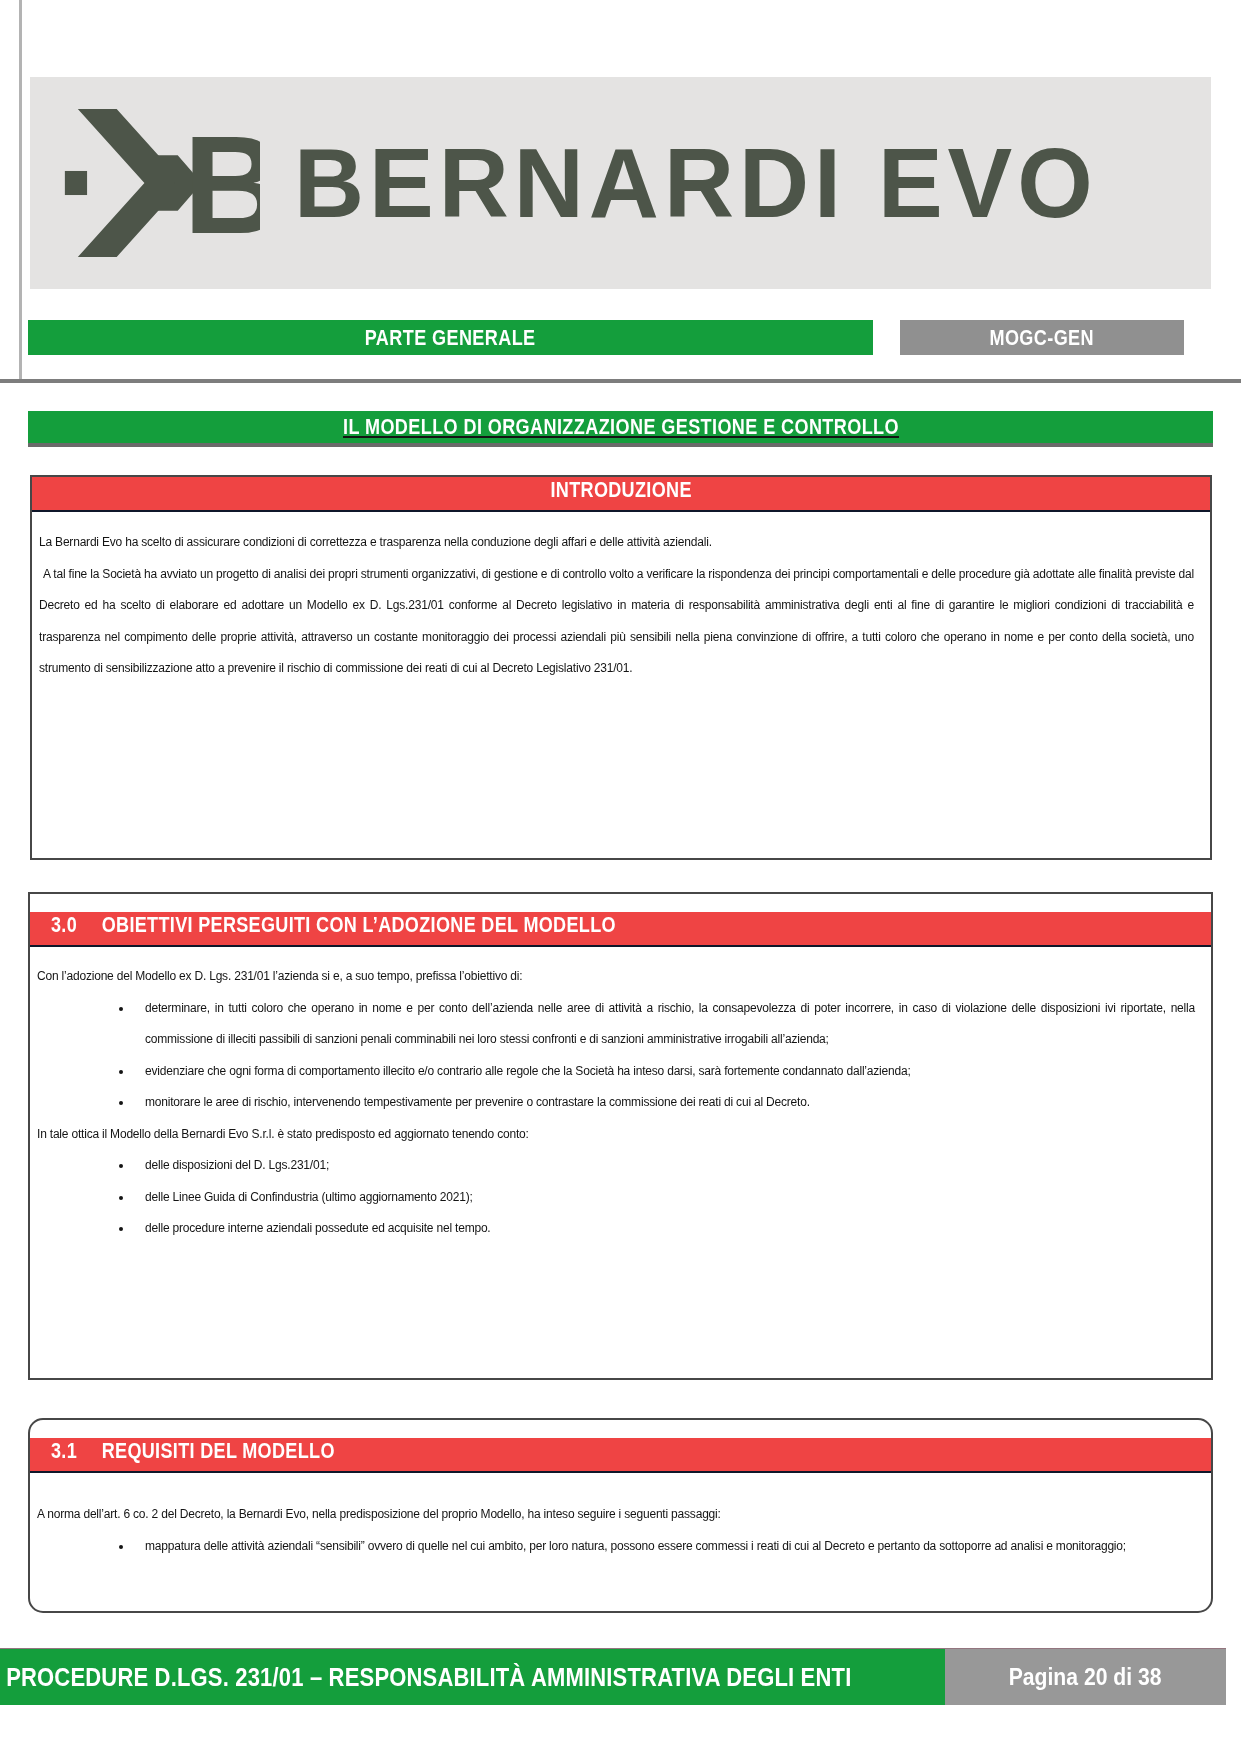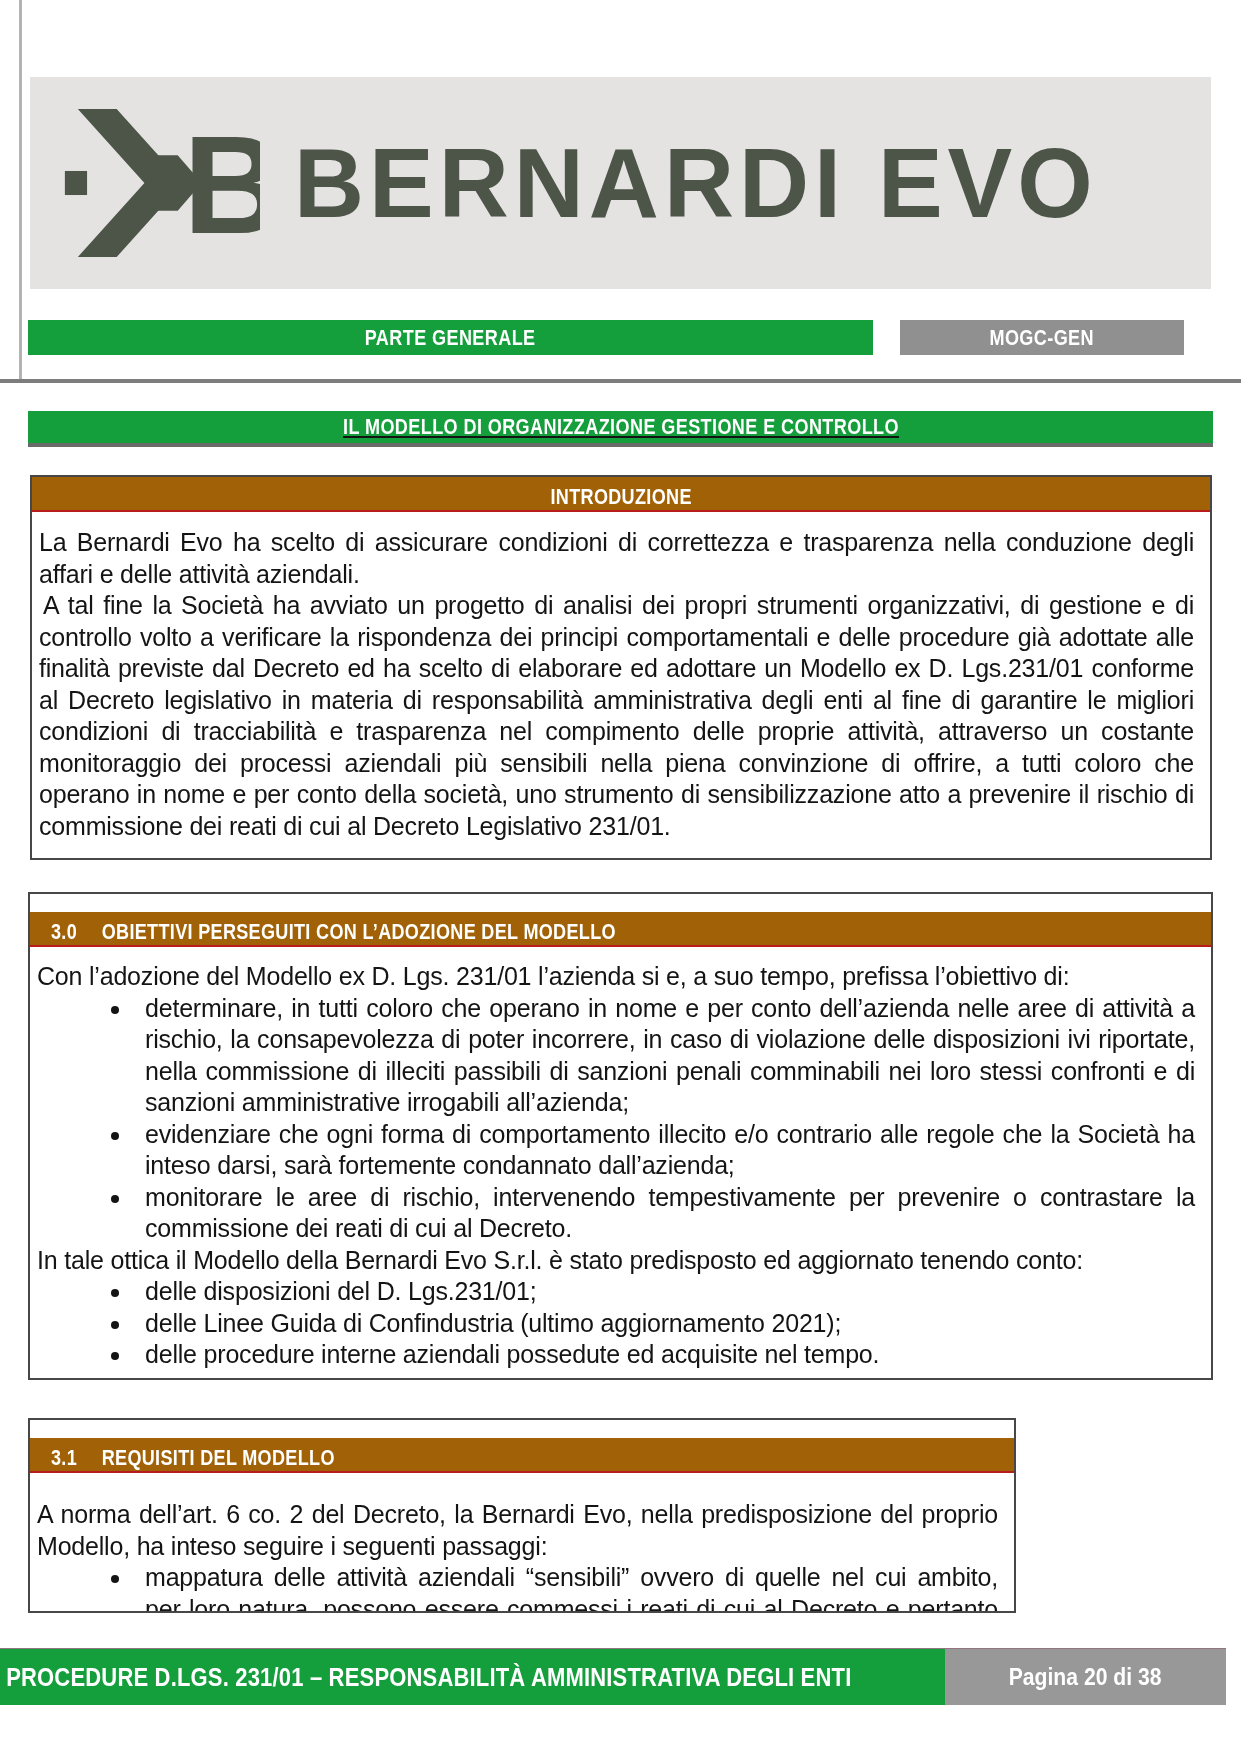--- a/index.html
+++ b/index.html
@@ -32,41 +32,41 @@
   
   .title-bar{
     position:absolute;left:28px;top:411px;width:1185px;height:36px;background:#149e3c;
     border-bottom:4px solid #6a6a6a;display:flex;align-items:center;justify-content:center;box-sizing:border-box;text-decoration:underline;
   }
   .title-bar .t{color:#fff;font-weight:bold;font-size:22px;letter-spacing:.5px;transform:scaleX(.82);white-space:nowrap;}
 
   
   .sec{position:absolute;border:2px solid #474747;box-sizing:border-box;background:#fff;overflow:hidden;}
   .sec-head{
-    height:35px;background:#a16207;border-bottom:2px solid #b91c1c;box-sizing:border-box;
-    display:flex;align-items:flex-end;justify-content:center;
+    height:35px;background:#ef4444;border-bottom:2px solid #0f172a;box-sizing:border-box;
+    display:flex;align-items:flex-start;justify-content:center;
   }
   .sec-head.left{justify-content:flex-start;padding-left:21px;margin-top:18px;}
   .sec-head .t{color:#fff;font-weight:bold;font-size:22px;letter-spacing:.4px;transform:scaleX(.82);white-space:nowrap;}
   .sec-head.left .t{transform-origin:left center;}
   .sec-head .num{margin-right:30px;}
 
   .sec-body{
-    padding:15px 16px 10px 7px;font-size:25px;line-height:31.5px;
+    padding:15px 16px 10px 7px;font-size:12px;line-height:31.5px;
     letter-spacing:-.2px;text-align:justify;color:#141414;
   }
   .sec-body p{margin:0;}
   .sec-body p.indented{text-indent:4px;}
   .sec-body ul{margin:0;padding-left:96px;}
   .sec-body li{padding-left:12px;margin:0;text-align:justify;}
 
   .sec-intro{left:30px;top:475px;width:1182px;height:385px;}
   .sec-30{left:28px;top:892px;width:1185px;height:488px;}
   .sec-30 .sec-body{padding-top:14px;}
-  .sec-31{left:28px;top:1418px;width:988px;height:195px;}
+  .sec-31{left:28px;top:1418px;width:1185px;height:195px;border-radius:15px;}
   .sec-31 .sec-body{padding-top:26px;}
 
   
   .footer{position:absolute;left:0;top:1648px;width:1241px;height:57px;}
   .f-green{
     position:absolute;left:0;top:0;width:947px;height:57px;background:#149e3c;
     display:flex;align-items:center;border-top:1px solid #93757f;box-sizing:border-box;
   }
   .f-green .t{
     color:#fff;font-weight:bold;font-size:25px;letter-spacing:.2px;

